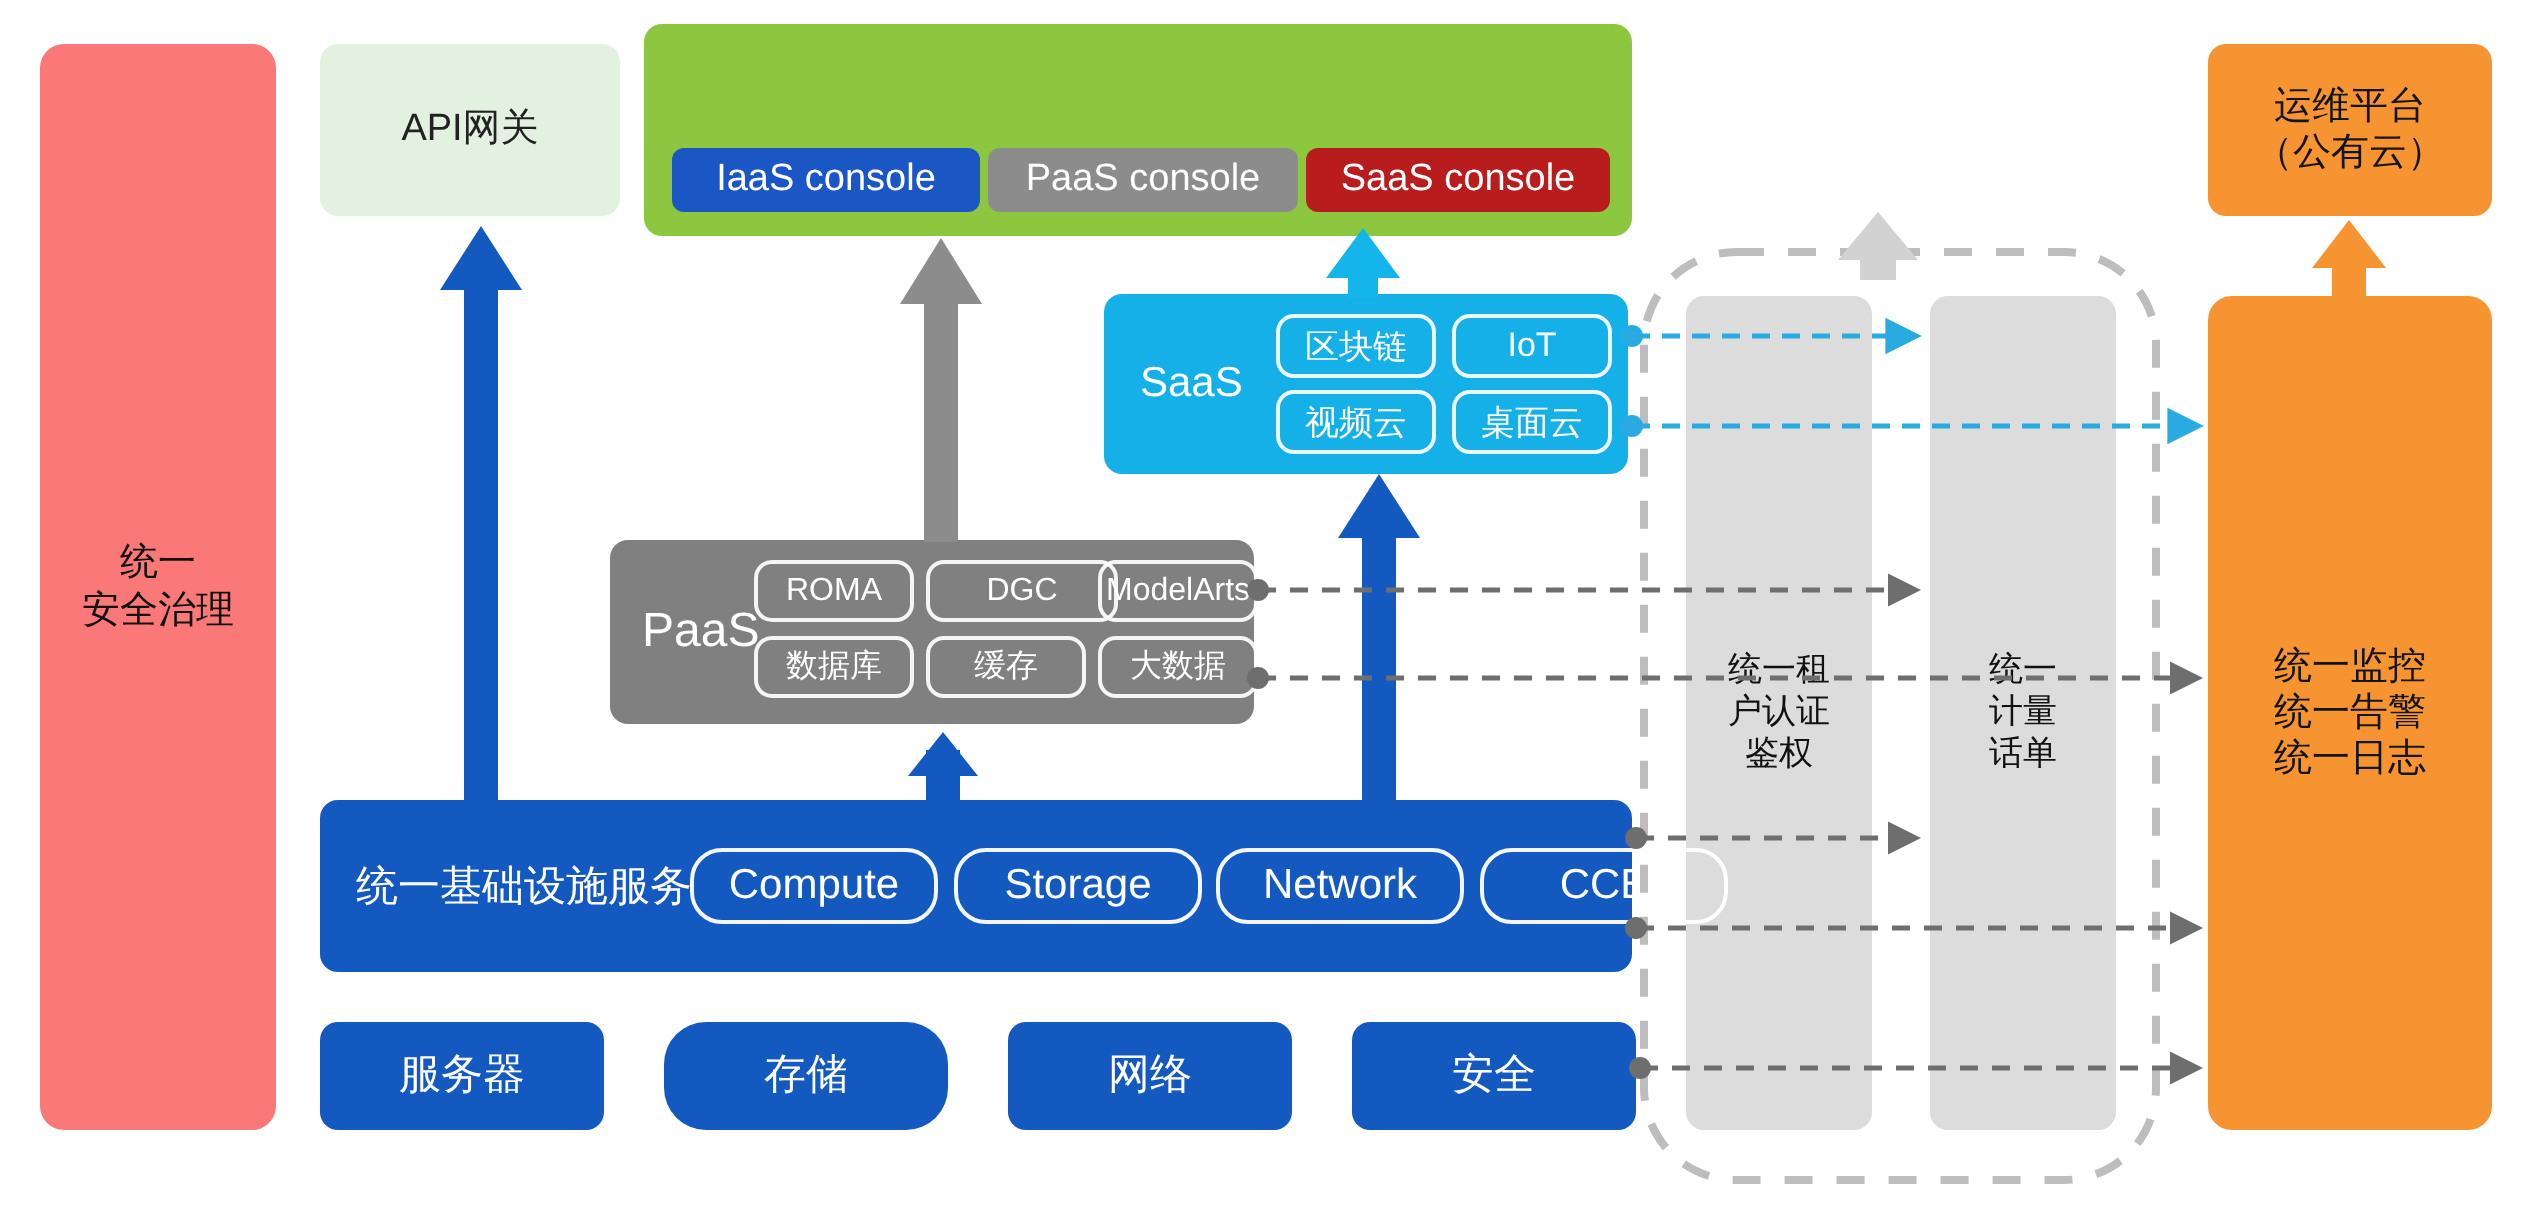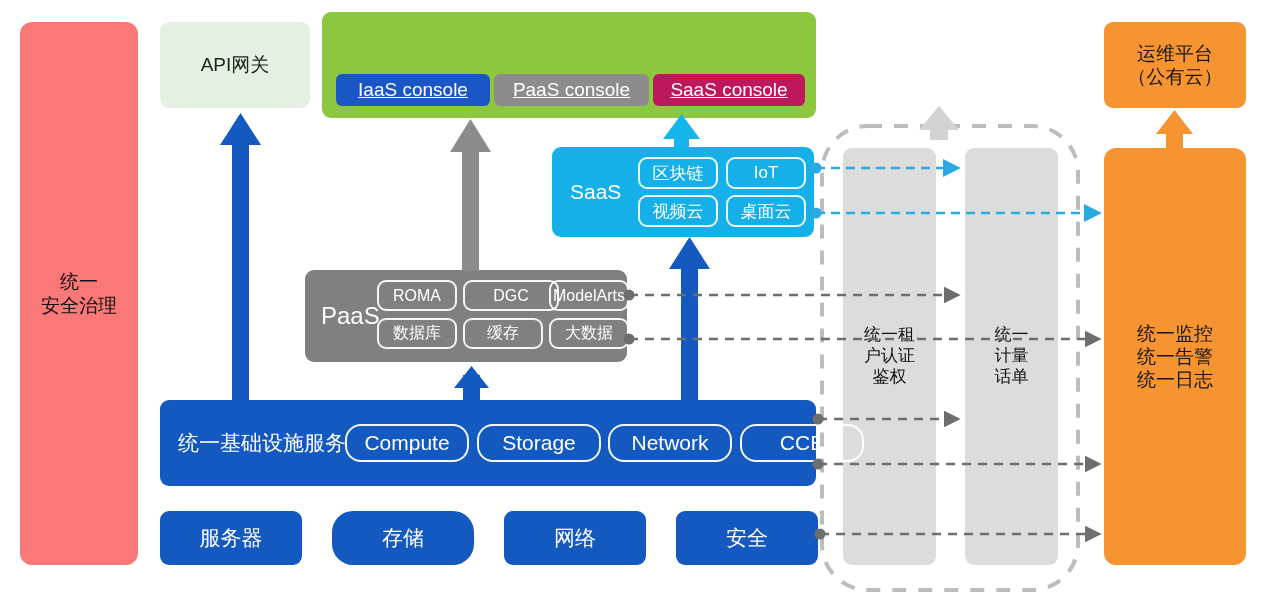--- a/index.html
+++ b/index.html
@@ -13,24 +13,24 @@
 
   
   .c-red{background:#FA7878;color:#111;font-size:19px;}
   
   .c-apigw{background:#E3F2E0;color:#222;font-size:19px;}
   
   .c-green{background:#8DC63F;}
   .console-title{position:absolute;left:0;right:0;top:18px;text-align:center;
                  font-size:21px;color:#111;}
   .chip{position:absolute;border-radius:6px;display:flex;align-items:center;
-        justify-content:center;color:#fff;font-size:19px;height:32px;text-decoration:underline;}
+        justify-content:center;color:#fff;font-size:19px;height:32px;}
   .chip-iaas{background:#1A56C4;}
   .chip-paas{background:#8C8C8C;}
-  .chip-saas{background:#be185d;}
+  .chip-saas{background:#b91c1c;}
   
   .c-grey{background:#DCDCDC;color:#333;font-size:17px;}
   
   .c-orange{background:#F79432;color:#141414;font-size:19px;}
   
   .c-saas{background:#15B0E8;}
   .saas-label{position:absolute;left:18px;top:50%;transform:translateY(-50%);
               color:#fff;font-size:21px;}
   .pill{position:absolute;box-sizing:border-box;border:2px solid rgba(255,255,255,.92);
         border-radius:9px;display:flex;align-items:center;justify-content:center;

